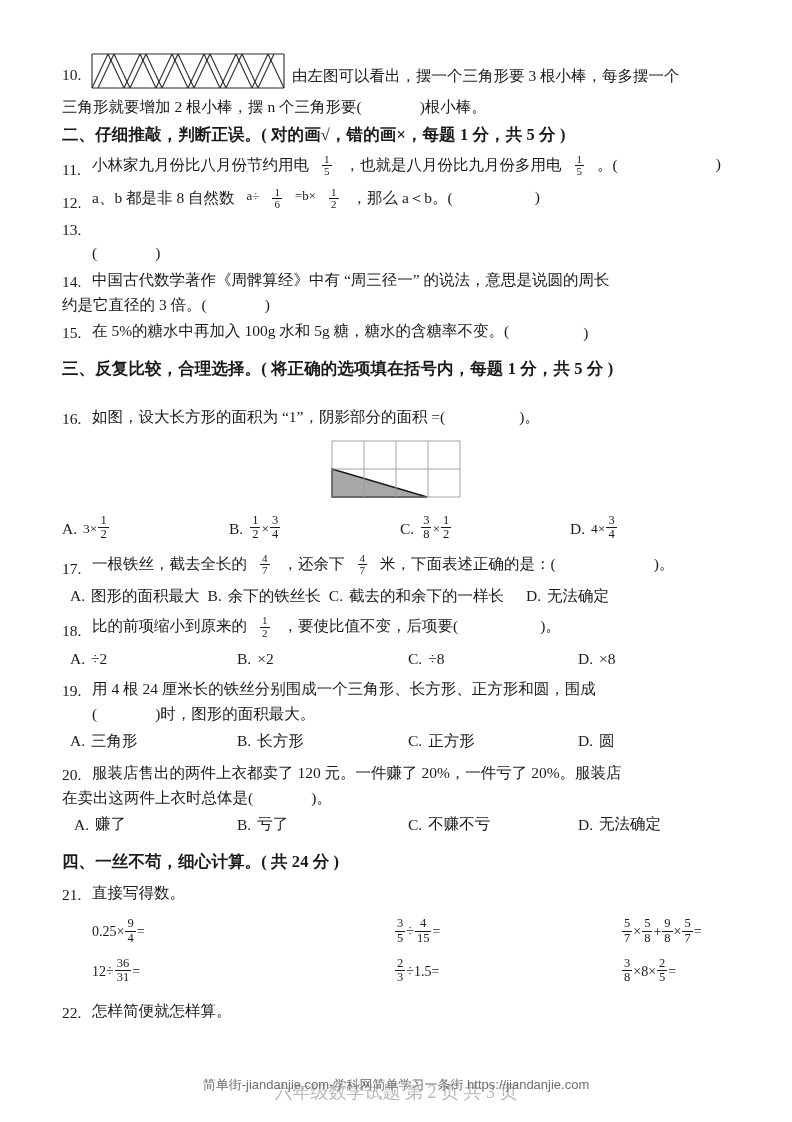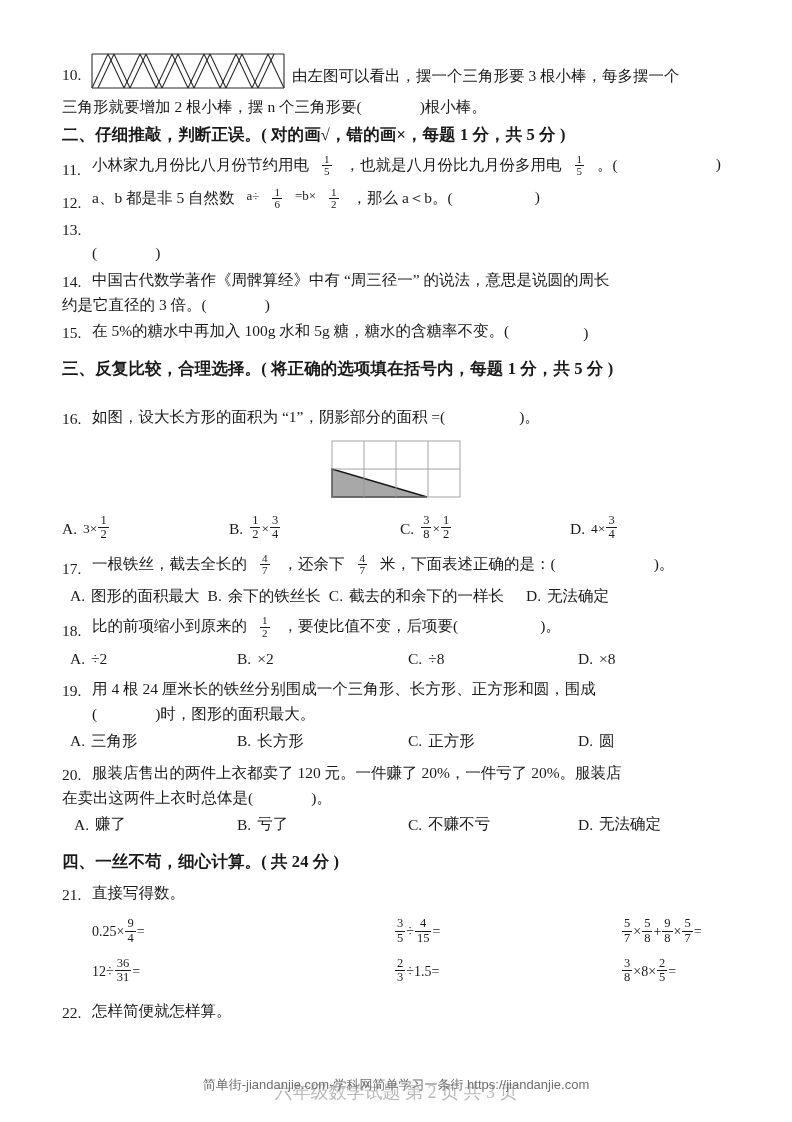--- a/index.html
+++ b/index.html
@@ -203,21 +203,21 @@
         </span>
         <span>。(</span>
         <span class="gap-lg"></span>
         <span>)</span>
       </span>
     </div>
 
     <div class="q" style="margin-bottom:9px;">
       <span class="qnum indent">12.</span>
       <span class="ib">
-        <span>a、b 都是非 5 自然数</span>
+        <span>a、b 都是非 8 自然数</span>
         <span style="font-size:13px;">a÷</span>
         <span class="frac">
           <span class="num">1</span>
           <span class="den">6</span>
         </span>
         <span style="font-size:13px;">=b×</span>
         <span class="frac">
           <span class="num">1</span>
           <span class="den">2</span>
         </span>

